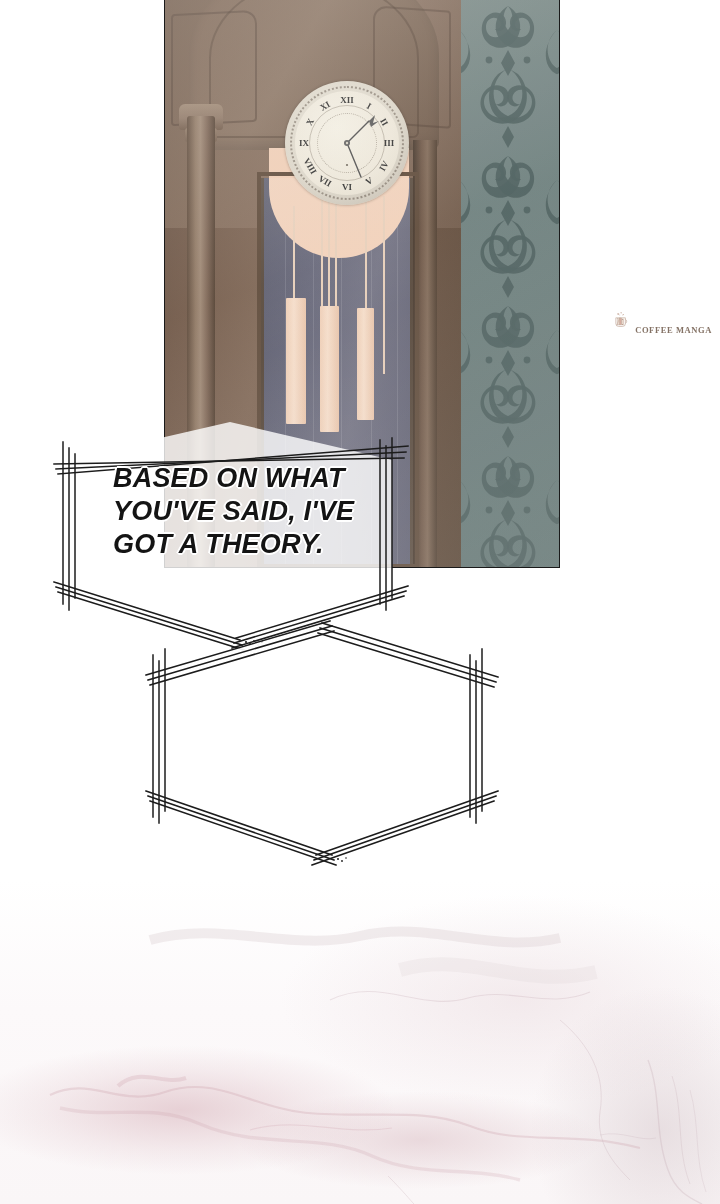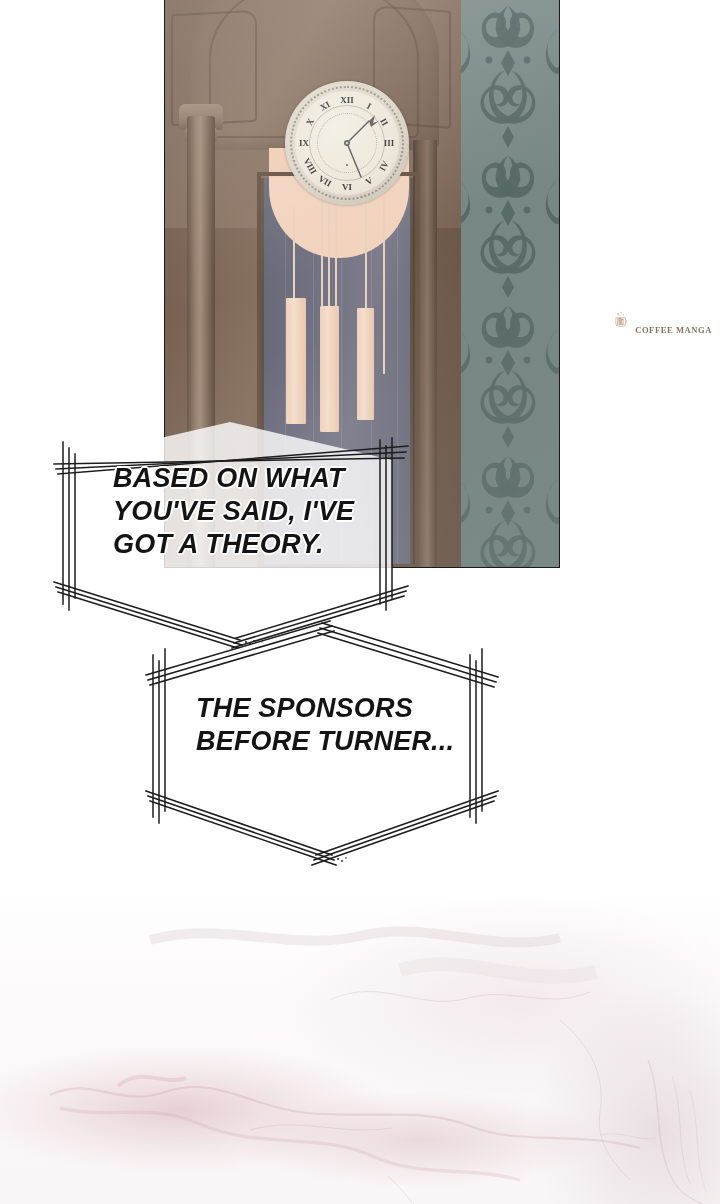--- a/index.html
+++ b/index.html
@@ -456,22 +456,20 @@
       <path d="M378,181 L196,245"></path>
       <path d="M376,186 L194,250"></path>
     </g>
     <g fill="#1c1c1c">
       <circle cx="220" cy="244" r="1"></circle>
         <circle cx="224" cy="246" r="0.9"></circle>
       <circle cx="228" cy="243" r="0.8"></circle>
     </g>
   </svg>
 
-  <div id="bubble2-text" class="bubble-text">THE SPONSORS
-BEFORE TURNER...</div>
 
   <div id="watermark">
     <svg width="30" height="30" viewBox="0 0 30 30">
 
       <g fill="#c7a99a">
         <path d="M9.5 3.2 c0.5-0.8 1.7-0.6 1.8 0.4 c0.1 0.9-0.9 1.6-1.5 2.1 c-0.7-0.5-1.7-1.1-1.6-2.1 c0.1-1 1.2-1.2 1.3-0.4z"></path>
         <path d="M14.2 1.6 c0.35-0.55 1.2-0.4 1.25 0.28 c0.07 0.62-0.62 1.1-1.05 1.45 c-0.48-0.35-1.18-0.77-1.1-1.45 c0.07-0.68 0.83-0.83 0.9-0.28z"></path>
         <path d="M17.5 4.4 c0.3-0.5 1.05-0.35 1.1 0.25 c0.06 0.55-0.55 0.97-0.93 1.28 c-0.42-0.31-1.04-0.68-0.97-1.28 c0.06-0.6 0.73-0.73 0.8-0.25z"></path>
         <circle cx="12.2" cy="5.6" r="0.7"></circle>
         <circle cx="16.4" cy="6.4" r="0.55"></circle>

